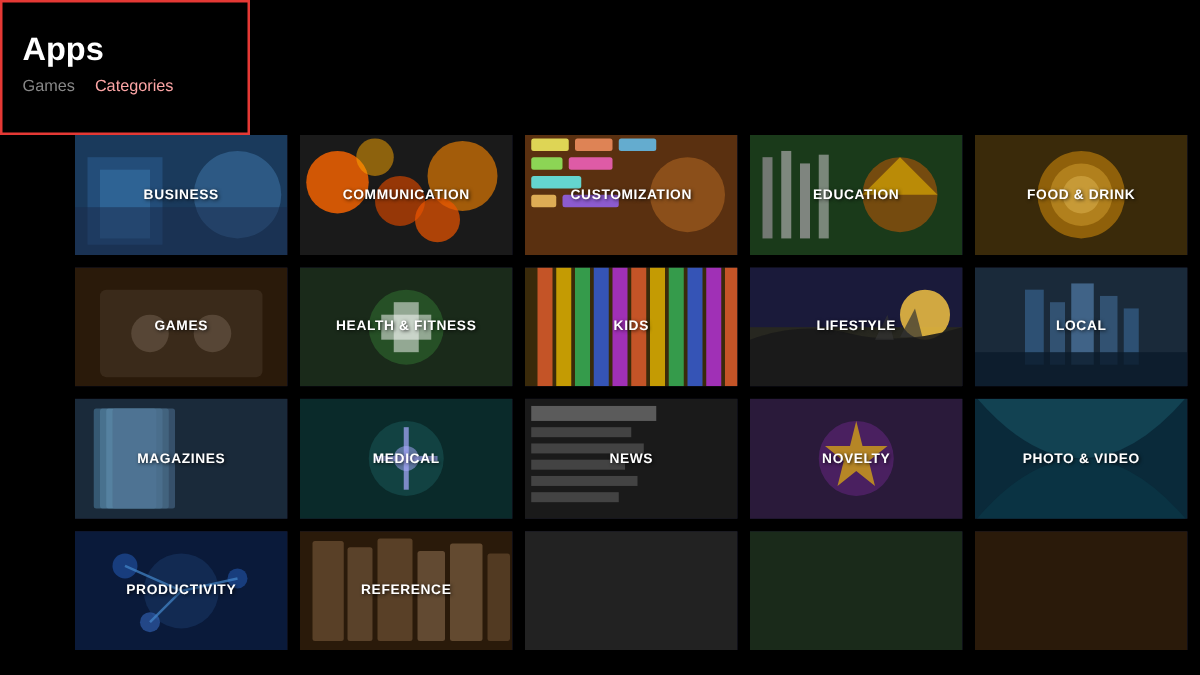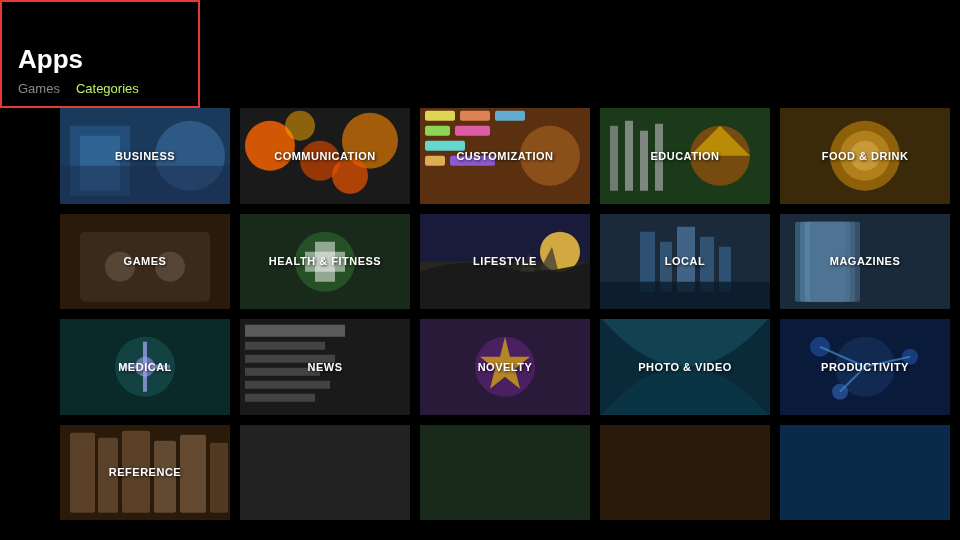--- a/index.html
+++ b/index.html
@@ -16,40 +16,40 @@
     .header {
       position: absolute;
       top: 0;
       left: 0;
       width: 200px;
       height: 108px;
       border: 2px solid #e53935;
       background: #000;
       display: flex;
       flex-direction: column;
-      justify-content: flex-end;
-      padding: 10px 16px;
+      justify-content: flex-start;
+      padding: 22px 16px;
     }
     .header-title {
       font-size: 26px;
       font-weight: bold;
       color: #fff;
       margin-bottom: 6px;
     }
     .header-nav {
       display: flex;
       gap: 16px;
     }
     .nav-item {
       font-size: 13px;
       color: #888;
       cursor: pointer;
     }
     .nav-item.active {
-      color: #bef264;
+      color: #fca5a5;
     }
 
     
     .grid-container {
       position: absolute;
       top: 108px;
       left: 60px;
       right: 10px;
       bottom: 10px;
       display: grid;
@@ -190,20 +190,40 @@
           <rect x="75" y="30" width="20" height="40" fill="#fff" opacity="0.5"></rect>
           <rect x="65" y="40" width="40" height="20" fill="#fff" opacity="0.5"></rect>
         </svg>
       </div>
       <div class="tile-label">HEALTH
 &amp; FITNESS</div>
     </div>
     <div class="category-tile">
       <div class="tile-bg">
         <svg width="100%" height="100%" viewBox="0 0 170 100" preserveAspectRatio="xMidYMid slice">
+          <rect fill="#3a2a0a" width="170" height="100"></rect>
+          <rect x="0" y="0" width="170" height="100" fill="url(#pencils)" opacity="1"></rect>
+          <rect x="10" y="0" width="12" height="100" fill="#ff6633" opacity="0.7"></rect>
+          <rect x="25" y="0" width="12" height="100" fill="#ffcc00" opacity="0.7"></rect>
+          <rect x="40" y="0" width="12" height="100" fill="#33cc66" opacity="0.7"></rect>
+          <rect x="55" y="0" width="12" height="100" fill="#3366ff" opacity="0.7"></rect>
+          <rect x="70" y="0" width="12" height="100" fill="#cc33ff" opacity="0.7"></rect>
+          <rect x="85" y="0" width="12" height="100" fill="#ff6633" opacity="0.7"></rect>
+          <rect x="100" y="0" width="12" height="100" fill="#ffcc00" opacity="0.7"></rect>
+          <rect x="115" y="0" width="12" height="100" fill="#33cc66" opacity="0.7"></rect>
+          <rect x="130" y="0" width="12" height="100" fill="#3366ff" opacity="0.7"></rect>
+          <rect x="145" y="0" width="12" height="100" fill="#cc33ff" opacity="0.7"></rect>
+          <rect x="160" y="0" width="12" height="100" fill="#ff6633" opacity="0.7"></rect>
+        </svg>
+      </div>
+      <div class="tile-label">KIDS</div>
+    </div>
+    <div class="category-tile">
+      <div class="tile-bg">
+        <svg width="100%" height="100%" viewBox="0 0 170 100" preserveAspectRatio="xMidYMid slice">
           <rect fill="#1a1a3a" width="170" height="100"></rect>
           <rect x="0" y="50" width="170" height="50" fill="#2a2a1a" opacity="0.8"></rect>
           <circle cx="140" cy="40" r="20" fill="#ffcc44" opacity="0.8"></circle>
           <path d="M0,60 Q40,45 80,55 Q120,65 170,50 L170,100 L0,100 Z" fill="#1a1a1a" opacity="0.9"></path>
           <path d="M100,60 L110,40 L115,60 Z" fill="#333" opacity="0.7"></path>
           <path d="M120,58 L132,35 L138,58 Z" fill="#333" opacity="0.7"></path>
         </svg>
       </div>
       <div class="tile-label">LIFESTYLE</div>
     </div>

